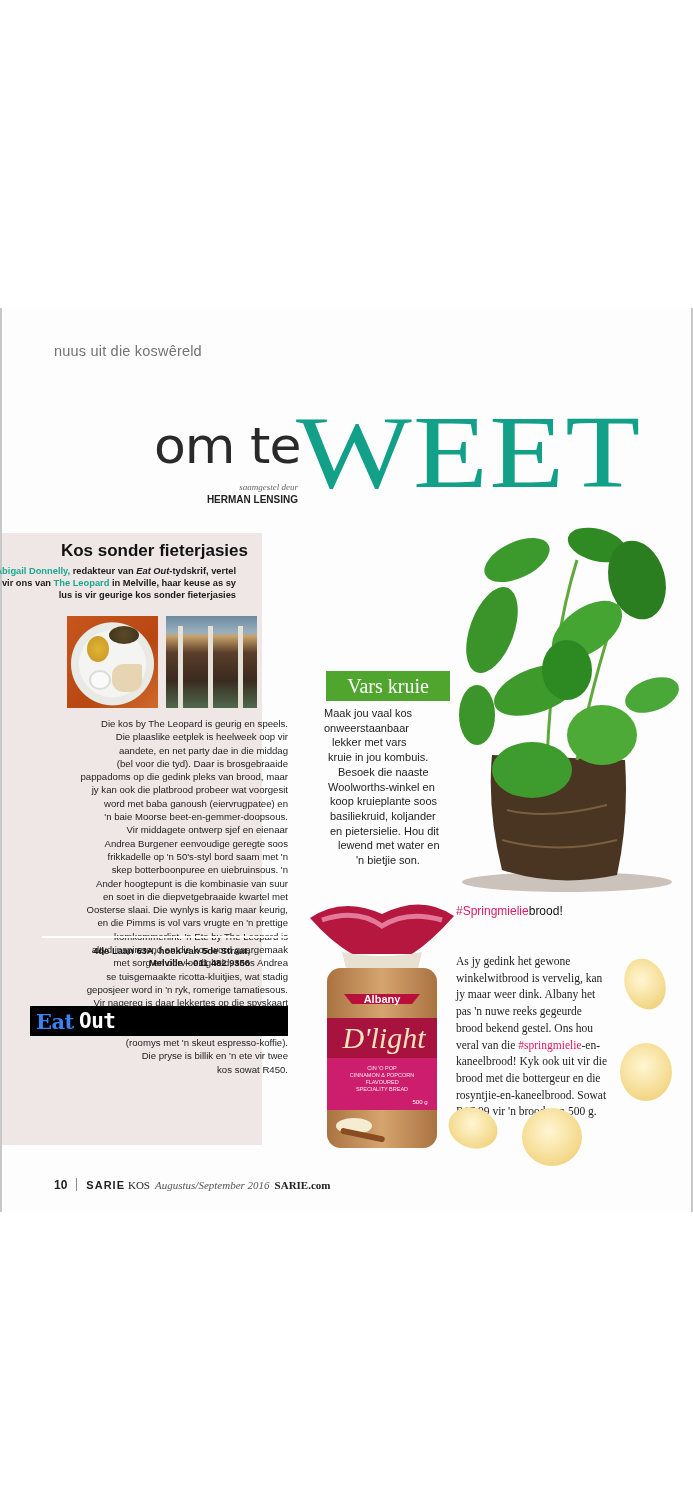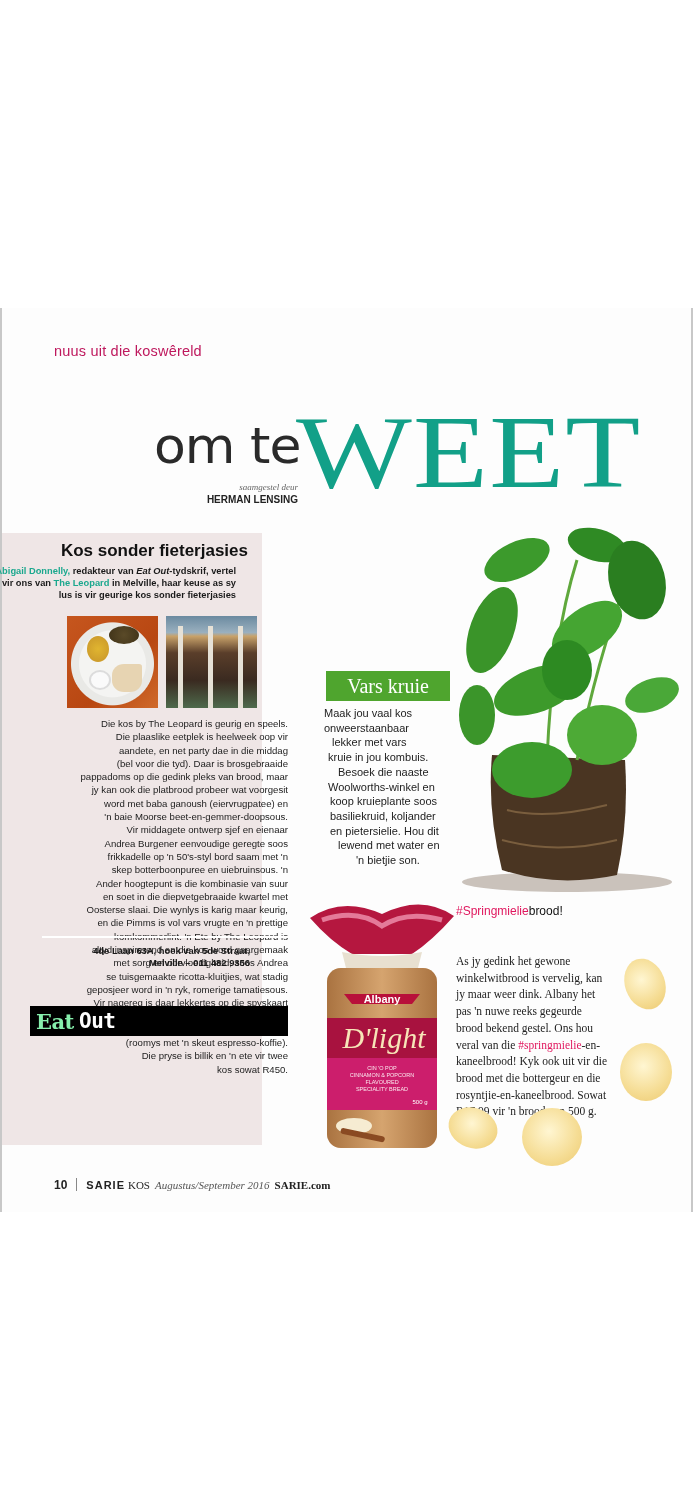--- a/index.html
+++ b/index.html
@@ -1,19 +1,19 @@
 <!DOCTYPE html>
 <html><head>
 <meta charset="utf-8">
 <style>
   html, body { margin: 0; padding: 0; background: #ffffff; }
   body { width: 693px; height: 1500px; position: relative; overflow: hidden; font-family: "Liberation Sans", sans-serif; }
   .page { position: absolute; left: 0; top: 308px; width: 693px; height: 904px; background: #fdfdfd; border-left: 2px solid #c8c8c8; border-right: 2px solid #c8c8c8; box-sizing: border-box; }
   .abs { position: absolute; }
-  .section-label { left: 52px; top: 35px; font-size: 14.5px; color: #be185d; letter-spacing: 0.2px; font-weight: 300; }
+  .section-label { left: 52px; top: 35px; font-size: 14.5px; color: #737373; letter-spacing: 0.2px; font-weight: 300; }
   .title-small { left: 152px; top: 108px; font-size: 52px; font-weight: 300; color: #2a2a2a; letter-spacing: -1px; font-family: "DejaVu Sans", sans-serif; font-weight: normal; transform: scaleY(0.95); -webkit-text-stroke: 0; }
   .title-big { left: 294px; top: 92px; font-size: 104px; color: #12a088; font-family: "Liberation Serif", serif; line-height: 1; letter-spacing: 1px; transform: scaleX(1.18); transform-origin: left; }
   .byline-pre { left: 196px; top: 174px; width: 100px; text-align: right; font-family: "Liberation Serif", serif; font-style: italic; font-size: 9px; color: #666; }
   .byline-name { left: 186px; top: 186px; width: 110px; text-align: right; font-size: 10px; font-weight: bold; color: #222; }
 
   .panel { left: 0; top: 225px; width: 260px; height: 612px; background: #efe6e6; }
   .panel-title { right: 14px; top: 8px; font-size: 17px; font-weight: bold; color: #111; text-align: right; }
   .panel-intro { right: 26px; top: 32px; width: 250px; font-size: 9.3px; font-weight: bold; color: #1a1a1a; text-align: right; line-height: 12px; }
   .teal { color: #1ba88e; }
   .photo { top: 83px; height: 92px; }
@@ -24,21 +24,21 @@
   .photo1 .food4 { position:absolute; left:22px; top:54px; width:18px; height:16px; border-radius:50%; background: #fafafa; border: 2px solid #dcdcdc; }
   .photo2 { left: 164px; width: 91px; background: linear-gradient(180deg, #6b8aa0 0, #9ab0bf 18%, #c8a26a 22%, #5a3e2a 40%, #3a2a20 70%, #4e6a4c 100%); }
   .photo2 .pillar { position:absolute; top: 10px; width: 5px; height: 82px; background: #e6e1d6; }
   .panel-body { left: 24px; top: 184px; width: 262px; font-size: 9.6px; color: #1c1c1c; text-align: right; line-height: 13.3px; }
   .panel-body p { margin: 0; }
   .panel-rule { left: 40px; top: 403px; width: 246px; height: 2px; background: #ffffff; }
   .panel-addr { right: 12px; top: 412px; width: 260px; text-align: right; font-size: 9.4px; font-weight: bold; color: #1a1a1a; line-height: 12px; }
   .panel-visit { right: 12px; top: 437px; width: 280px; text-align: right; font-size: 9.3px; font-weight: bold; color: #1ba88e; line-height: 12px; }
   .eatout { left: 28px; top: 473px; width: 258px; height: 30px; background: #000; }
   .eatout span { position: absolute; top: 3px; font-family: "DejaVu Serif", serif; font-weight: bold; font-size: 21px; letter-spacing: -0.5px; }
-  .eat { left: 6px; color: #86efac; }
+  .eat { left: 6px; color: #3b82f6; }
   .out { left: 49px; color: #ffffff; font-family: "DejaVu Sans Mono", monospace !important; }
 
   .plant { left: 455px; top: 212px; width: 238px; height: 380px; }
   .herb-title { left: 324px; top: 363px; width: 124px; height: 30px; background: #4fa52e; color: #fff; font-family: "Liberation Serif", serif; font-size: 20px; line-height: 30px; text-align: center; }
   .herb-body { left: 314px; top: 398px; width: 130px; font-size: 11px; color: #222; line-height: 14.7px; }
   .herb-body div { white-space: nowrap; }
 
   .bread { left: 300px; top: 588px; width: 160px; height: 262px; }
   .spring-title { left: 454px; top: 596px; font-size: 12px; font-weight: normal; color: #111; }
   .pink { color: #e0175e; }

